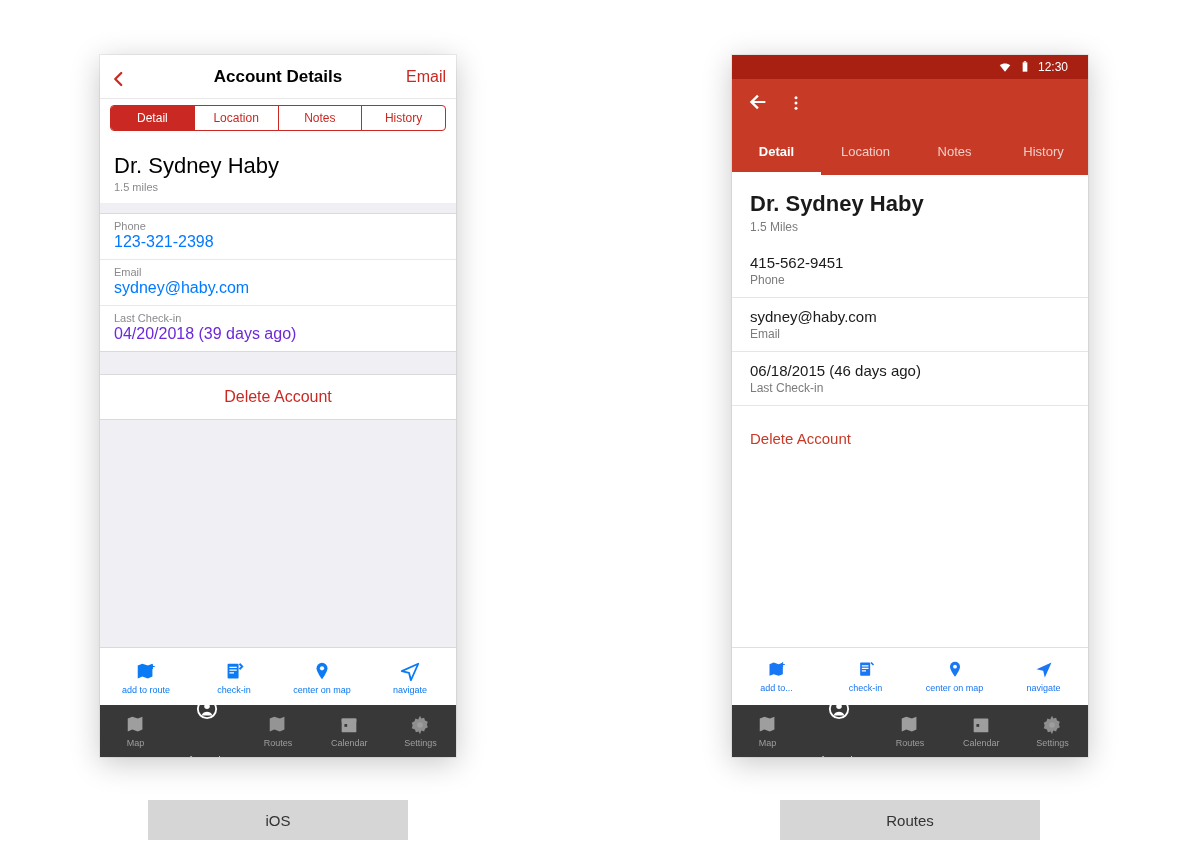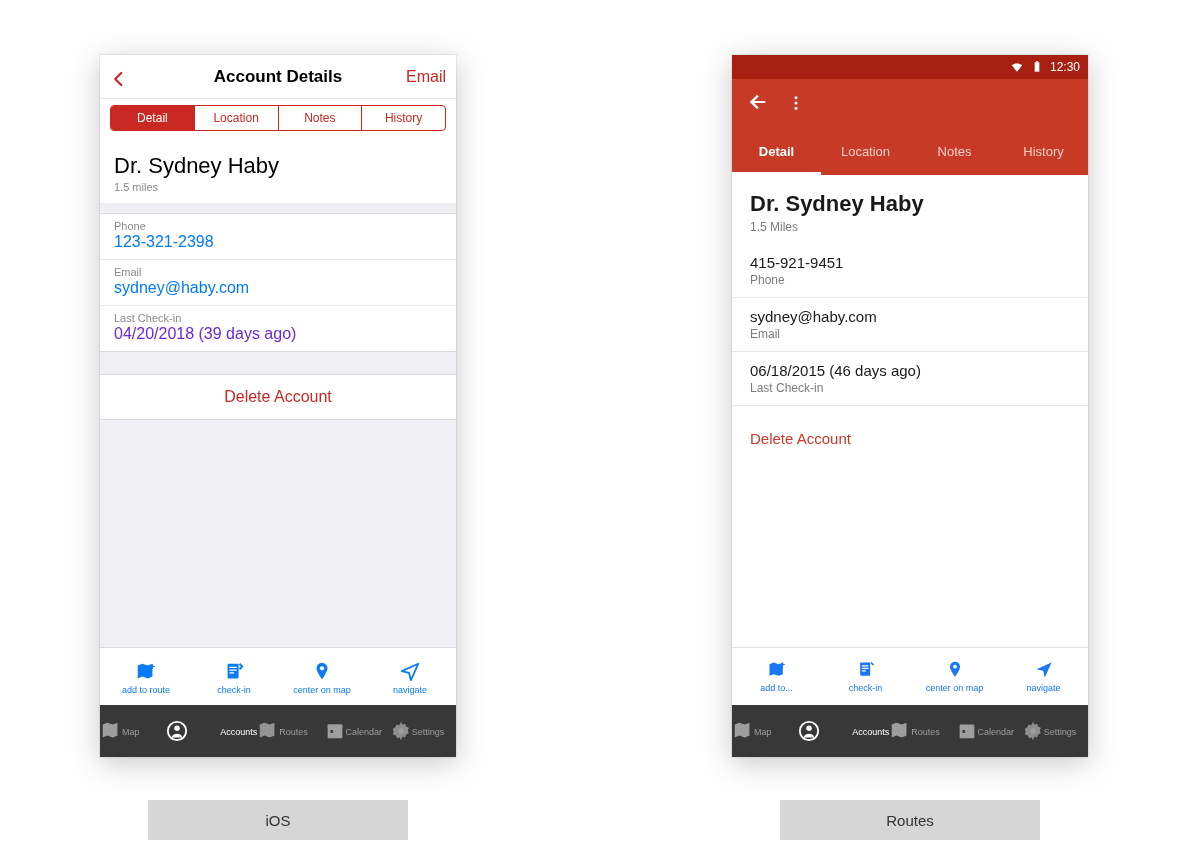--- a/index.html
+++ b/index.html
@@ -67,30 +67,30 @@
     display: flex; justify-content: space-around; align-items: center;
     padding: 4px 2px 2px;
   }
   .ios-action { flex:1; display:flex; flex-direction:column; align-items:center; color:#0a7af5; }
   .ios-action svg { width:22px; height:22px; }
   .ios-action span { font-size: 9px; margin-top: 2px; }
   .tabbar {
     height: 52px; background: #383838; display: flex; justify-content: space-around;
     align-items: center;
   }
-  .tab { flex:1; display:flex; align-items:center; color:#9e9e9e; }
+  .tab { flex:1; display:flex; flex-direction:column; align-items:center; color:#9e9e9e; }
   .tab.active { color: #fff; gap: 32px; }
   .tab svg { width:22px; height:22px; }
   .tab span { font-size: 9px; margin-top: 2px; }
 
   
   .android { left: 732px; top: 55px; }
   .and-status {
     height: 24px; background: #a82012; color: #fff; display: flex;
-    justify-content: flex-end; align-items: center; padding: 0 8px;
+    justify-content: flex-end; align-items: center; padding: 0 20px;
     font-size: 12px; gap: 6px;
   }
   .and-status svg { width: 14px; height: 14px; }
   .and-appbar {
     background: #c63a26; color: #fff;
   }
   .and-titlebar {
     height: 52px; display: flex; align-items: center; padding: 0 6px;
   }
   .and-back { width: 40px; text-align: center; font-size: 22px; }
@@ -279,21 +279,21 @@
       <div class="and-tab">History</div>
     </div>
   </div>
 
   <div class="and-body">
     <div class="and-header">
       <div class="and-name">Dr. Sydney Haby</div>
       <div class="and-dist">1.5 Miles</div>
     </div>
     <div class="and-row">
-      <div class="and-val">415-921-9451</div>
+      <div class="and-val">415-562-9451</div>
       <div class="and-label">Phone</div>
     </div>
     <div class="and-row">
       <div class="and-val">sydney@haby.com</div>
       <div class="and-label">Email</div>
     </div>
     <div class="and-row">
       <div class="and-val">06/18/2015 (46 days ago)</div>
       <div class="and-label">Last Check-in</div>
     </div>

